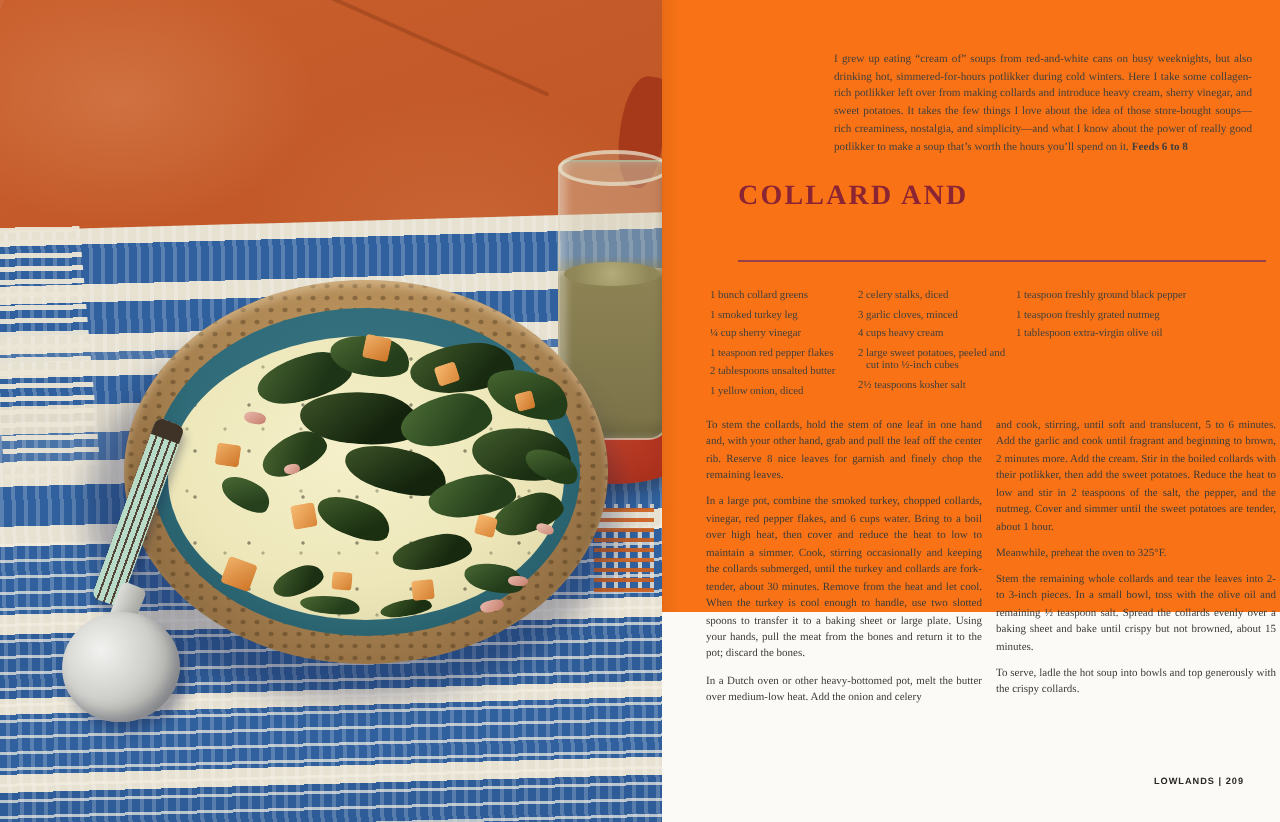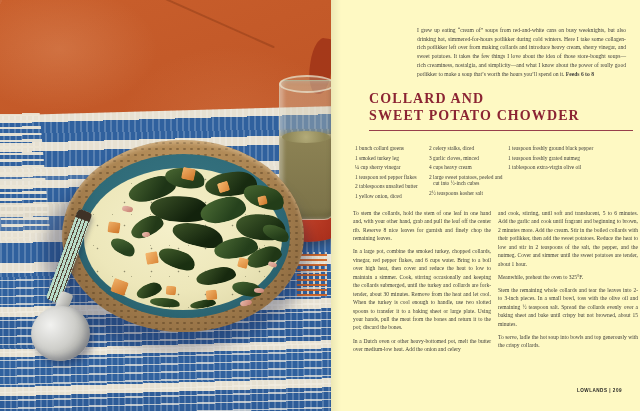--- a/index.html
+++ b/index.html
@@ -76,21 +76,21 @@
     box-shadow:2px 3px 5px rgba(25,35,70,.35);}
   .spoon-handle::before{content:"";position:absolute;left:0;top:0;width:100%;height:9px;border-radius:4px 4px 0 0;
     background:#3f3226;}
   .spoon-neck{position:absolute;left:57px;top:292px;width:13px;height:22px;background:linear-gradient(90deg,#ddddd9,#a7a7a2);
     transform:rotate(22deg);border-radius:3px;}
   .spoon-bowl{position:absolute;left:31px;top:306px;width:59px;height:55px;border-radius:50%;transform:rotate(-8deg);
     background:radial-gradient(circle at 35% 32%,#f2f2f0 0%,#cfcfcb 45%,#a7a7a2 75%,#8e8e8a 100%);
     box-shadow:3px 5px 7px rgba(25,35,70,.4), inset -3px -4px 6px rgba(90,95,110,.45);}
 
   
-  .page{position:relative;width:309px;height:411px;background:#fef9c3;flex:none;color:#44433f;}
+  .page{position:relative;width:309px;height:306px;background:#f97316;flex:none;color:#44433f;}
   .page::before{content:"";position:absolute;left:0;top:0;width:10px;height:100%;
     background:linear-gradient(90deg, rgba(0,0,0,.07), rgba(0,0,0,0));}
   .intro{position:absolute;left:86px;top:26px;width:209px;margin:0;
     font-size:5.6px;line-height:8.7px;text-align:justify;color:#403f3c;}
   .intro b{font-weight:bold;}
   .title{position:absolute;left:38px;top:90px;margin:0;color:#8b2433;font-weight:bold;
     font-size:14px;line-height:17px;letter-spacing:1.1px;}
   .title span{display:block;}
   .rule{position:absolute;left:38px;top:130px;width:264px;height:1px;background:#97404b;}
   .ingredients{position:absolute;left:0;top:145px;width:100%;}
@@ -173,21 +173,20 @@
     <div class="spoon-neck"></div>
     <div class="spoon-bowl"></div>
   </div>
 
   <div class="page">
 
     <p class="intro"><span>I grew up eating “cream of” soups from red-and-white cans on busy weeknights, but also drinking hot, simmered-for-hours potlikker during cold winters. Here I take some collagen-rich potlikker left over from making collards and introduce heavy cream, sherry vinegar, and sweet potatoes. It takes the few things I love about the idea of those store-bought soups—rich creaminess, nostalgia, and simplicity—and what I know about the power of really good potlikker to make a soup that’s worth the hours you’ll spend on it.</span> <b>Feeds 6 to 8</b></p>
 
     <h1 class="title">
       <span>COLLARD AND</span>
-      <span>SWEET POTATO CHOWDER</span>
     </h1>
     <div class="rule"></div>
 
     <div class="ingredients">
       <div class="ing-col c1">
         <div class="ing">1 bunch collard greens</div>
         <div class="ing">1 smoked turkey leg</div>
         <div class="ing">¼ cup sherry vinegar</div>
         <div class="ing">1 teaspoon red pepper flakes</div>
         <div class="ing">2 tablespoons unsalted butter</div>

